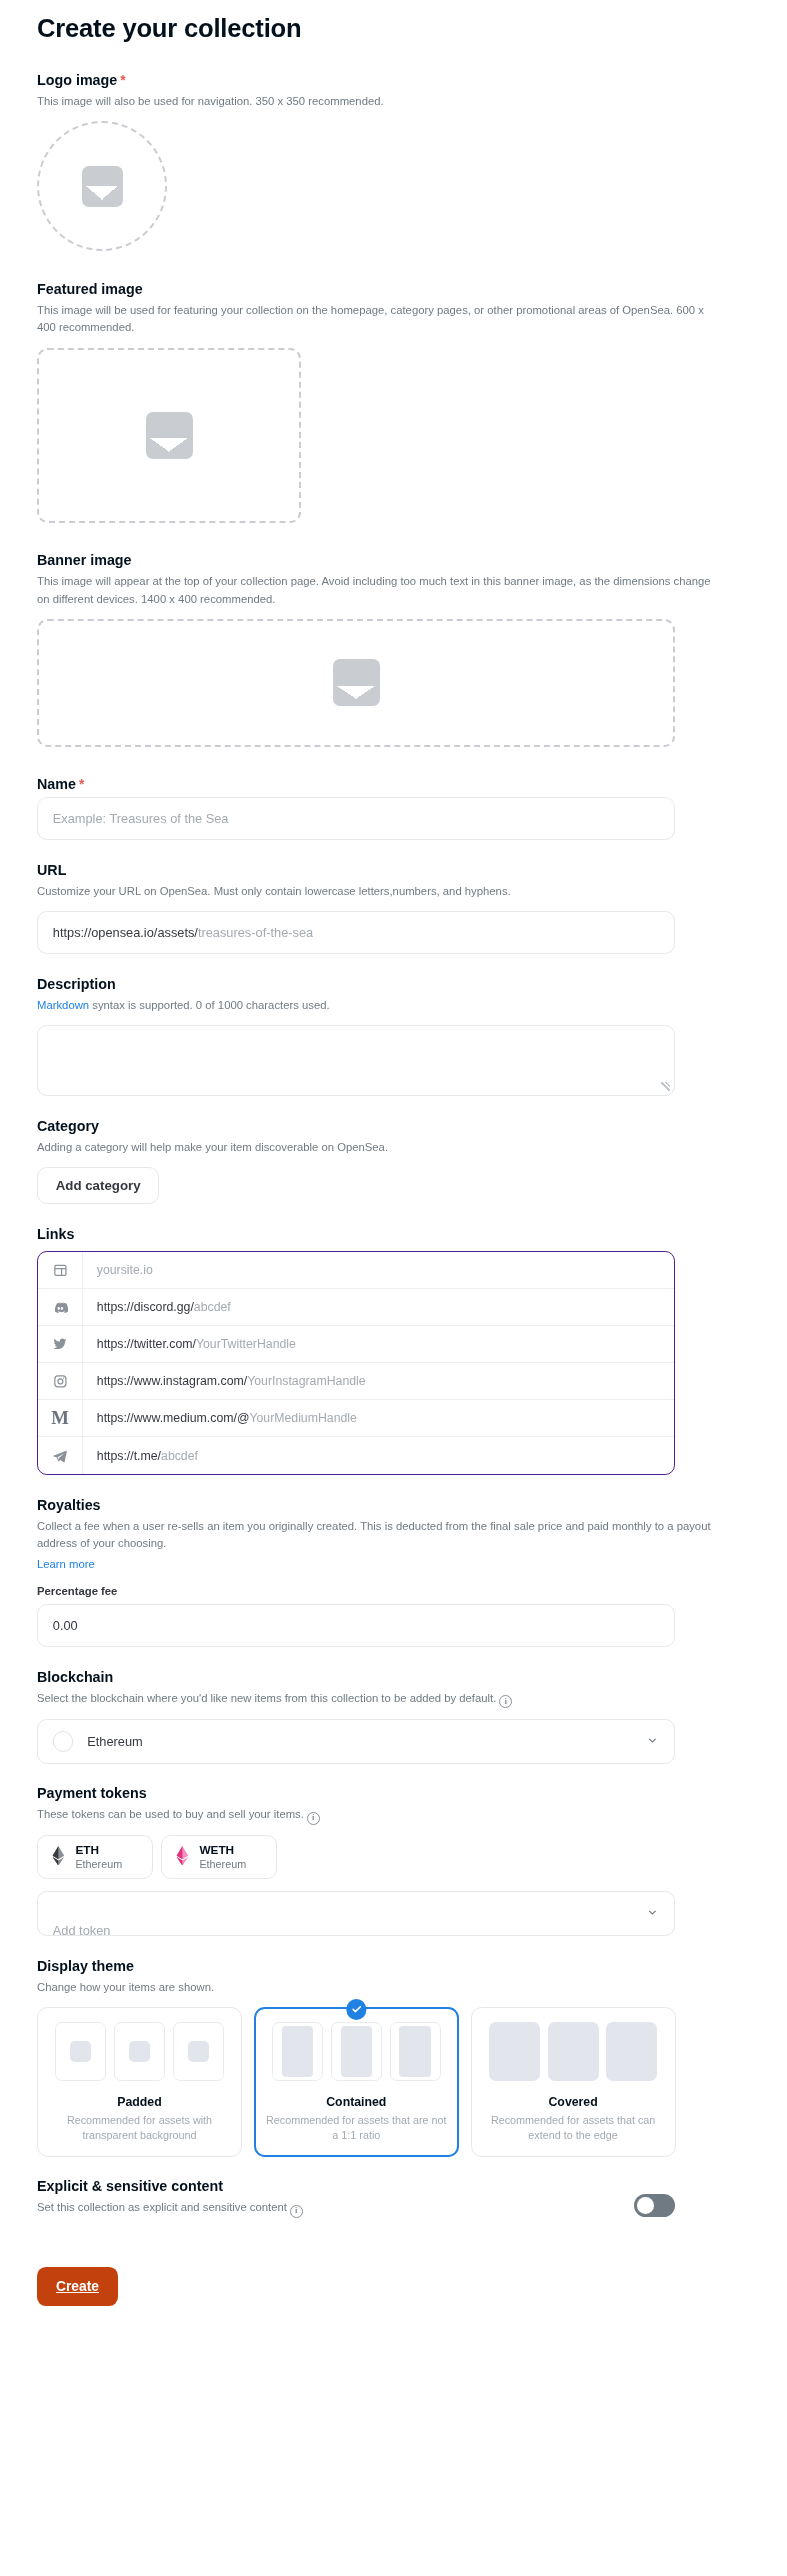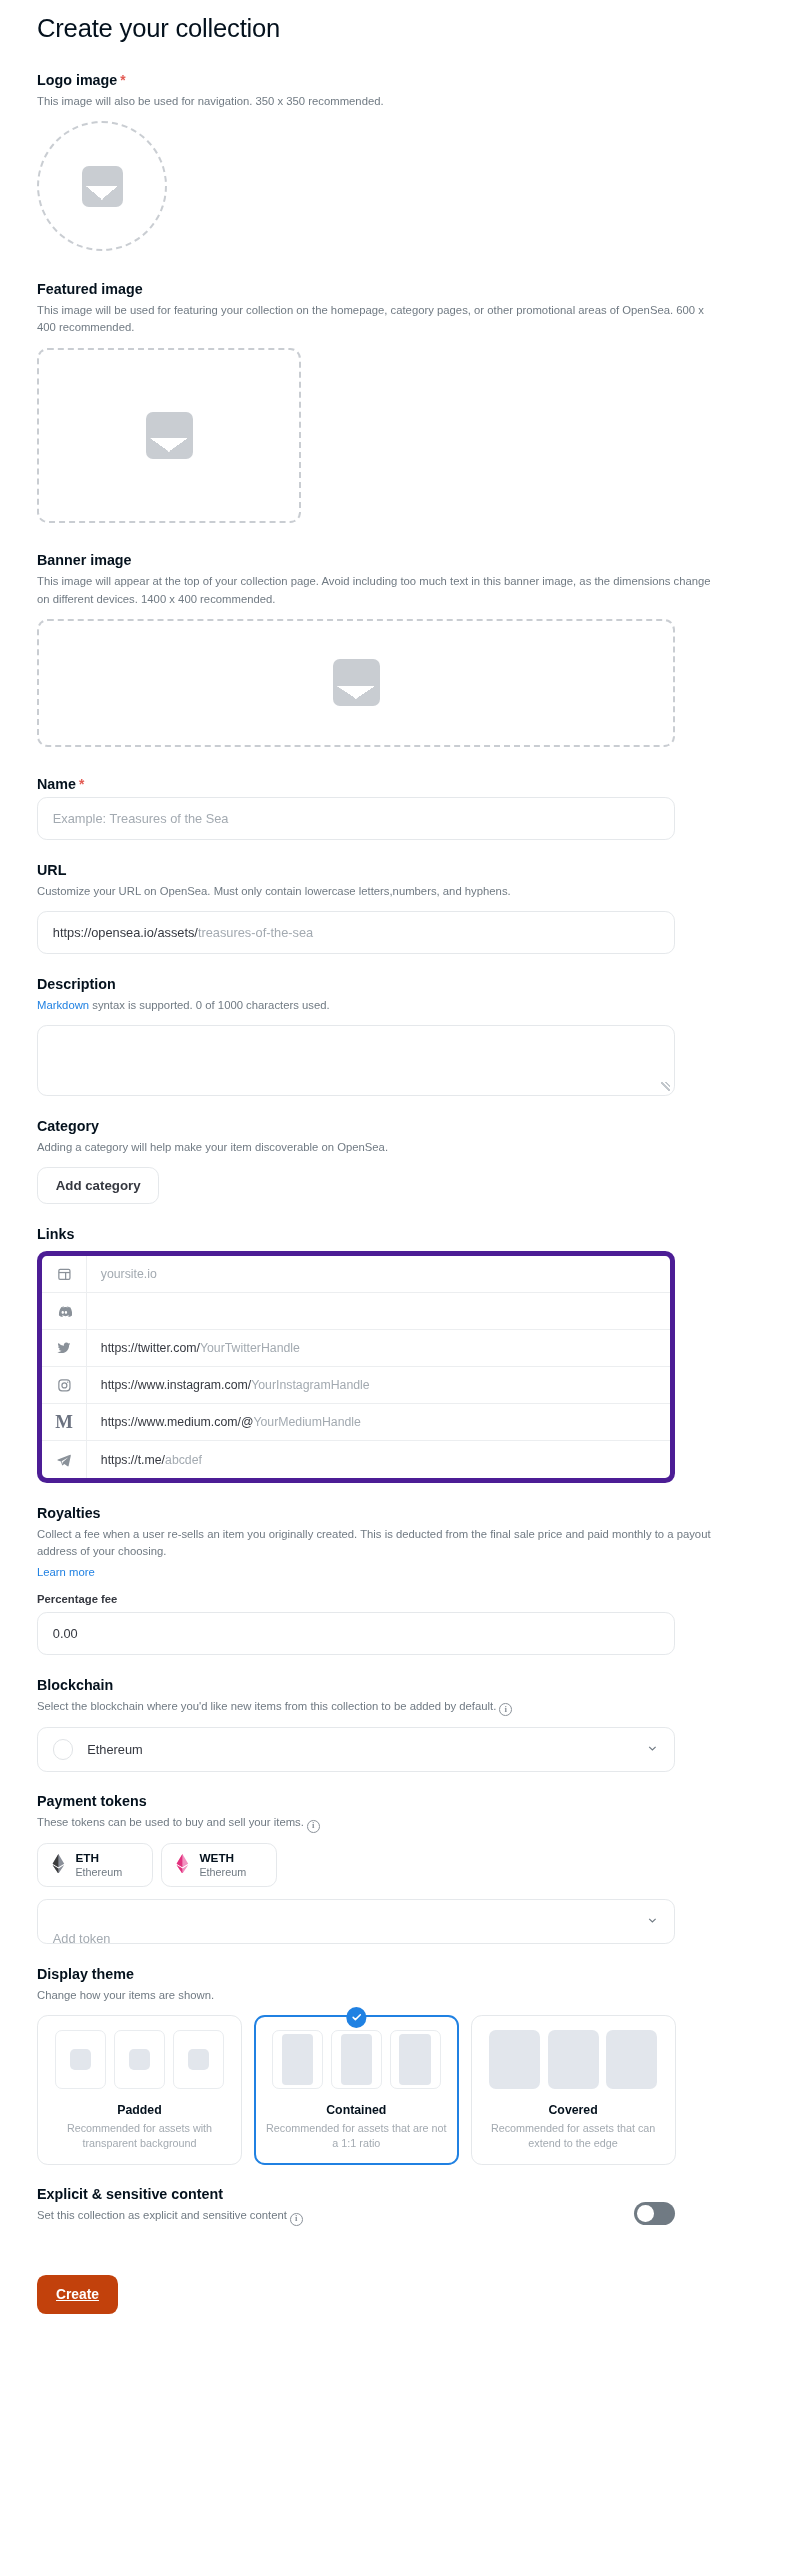--- a/index.html
+++ b/index.html
@@ -14,21 +14,21 @@
   }
 
   .page {
     width: 788px;
     padding: 13.8px 37px 39px 37px;
   }
 
   
   .page-title {
     font-size: 25.6px;
-    font-weight: 400;
+    font-weight: 700;
     letter-spacing: -0.2px;
     color: #04111d;
     margin-bottom: 29.5px;
   }
 
   .field { margin-bottom: 21.7px; }
 
   .field-label {
     font-size: 14.3px;
     font-weight: 700;
@@ -129,21 +129,21 @@
     font-weight: 700;
     color: #353840;
     background: #fff;
     cursor: pointer;
     text-align: center;
   }
 
   
   .links-box {
     width: 638px;
-    border: 5px solid #4c1d95;
+    border: 1px solid #4c1d95;
     border-radius: 9.8px;
     overflow: hidden;
     margin-top: 8px;
   }
   .link-row {
     display: flex;
     align-items: center;
     height: 37px;
     border-bottom: 1px solid #eceef0;
   }
@@ -434,20 +434,21 @@
         </span>
         <span class="link-input"><span class="ph-dark"></span><span class="ph-light">yoursite.io</span></span>
       </div>
 
       <div class="link-row">
         <span class="link-icon">
           <svg width="16.7" height="16.7" viewBox="0 0 24 24" fill="currentColor">
             <path d="M19.5 6.2A16 16 0 0 0 15.6 5l-.2.4a13 13 0 0 1 3.4 1.5 12 12 0 0 0-10.6 0A13 13 0 0 1 11.6 5.4L11.4 5a16 16 0 0 0-3.9 1.2C4.8 10.2 4 14 4.3 17.8a16 16 0 0 0 4.8 2.4l.9-1.4a10 10 0 0 1-1.6-.8l.4-.3a11.5 11.5 0 0 0 9.9 0l.4.3a10 10 0 0 1-1.6.8l.9 1.4a16 16 0 0 0 4.8-2.4c.4-4.4-.7-8.2-2.7-11.6zM9.7 15.4c-.9 0-1.7-.9-1.7-1.9s.8-1.9 1.7-1.9c1 0 1.7.9 1.7 1.9s-.7 1.9-1.7 1.9zm4.6 0c-.9 0-1.7-.9-1.7-1.9s.8-1.9 1.7-1.9c1 0 1.7.9 1.7 1.9s-.7 1.9-1.7 1.9z"></path>
           </svg>
         </span>
+        <span class="link-input"><span class="ph-dark">https://discord.gg/</span><span class="ph-light">abcdef</span></span>
       </div>
 
       <div class="link-row">
         <span class="link-icon">
           <svg width="15.8" height="15.8" viewBox="0 0 24 24" fill="currentColor">
             <path d="M22 5.9c-.7.3-1.5.5-2.3.6.8-.5 1.5-1.3 1.8-2.3-.8.5-1.6.8-2.6 1a4 4 0 0 0-6.9 3.7A11.5 11.5 0 0 1 3.8 4.6a4 4 0 0 0 1.2 5.4c-.6 0-1.3-.2-1.8-.5 0 2 1.4 3.6 3.2 4-.3.1-.7.2-1.1.2l-.8-.1a4 4 0 0 0 3.8 2.8A8.1 8.1 0 0 1 2 18.1a11.4 11.4 0 0 0 6.3 1.8c7.5 0 11.6-6.2 11.6-11.6v-.5c.8-.6 1.5-1.3 2.1-2z"></path>
           </svg>
         </span>
         <span class="link-input"><span class="ph-dark">https://twitter.com/</span><span class="ph-light">YourTwitterHandle</span></span>
       </div>

